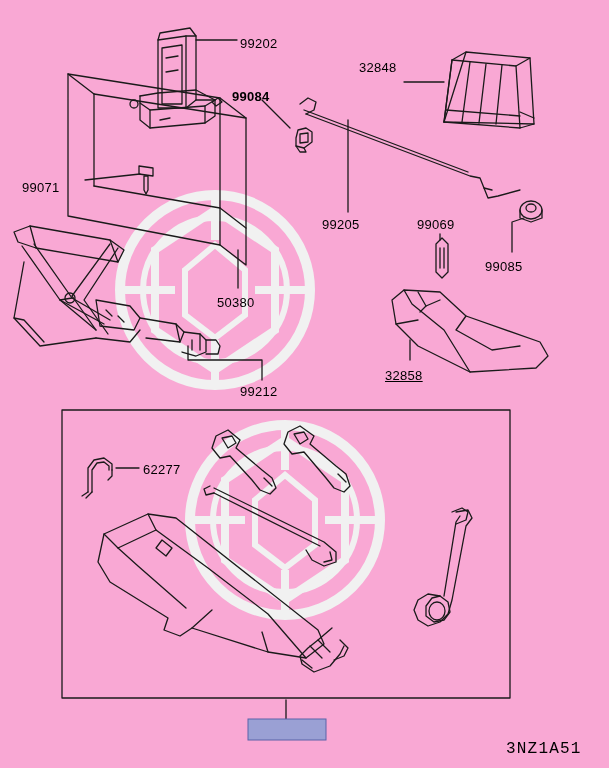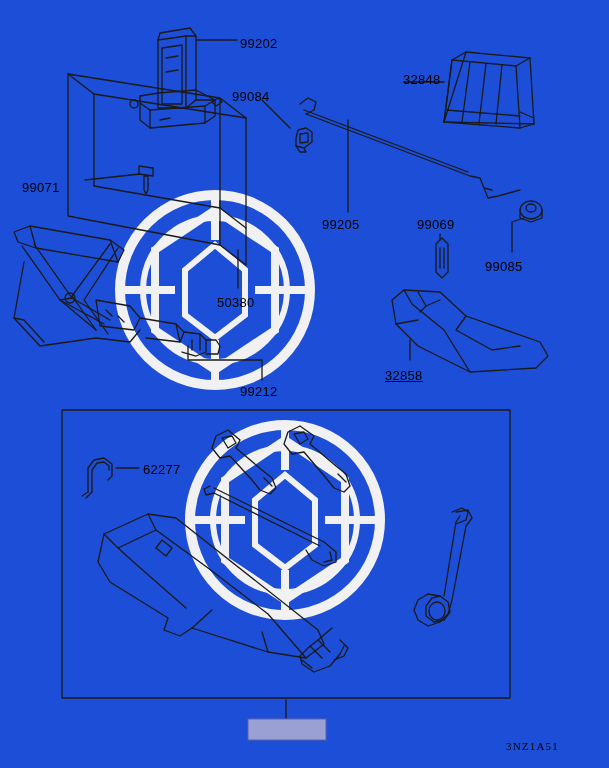--- a/index.html
+++ b/index.html
@@ -7,42 +7,42 @@
     padding: 0;
     background: #ffffff;
   }
   body {
     font-family: "Liberation Sans", sans-serif;
   }
   #page {
     position: relative;
     width: 609px;
     height: 768px;
-    background: #1d4ed8;
+    background: #f9a8d4;
     overflow: hidden;
   }
   #diagram-svg {
     position: absolute;
     left: 0;
     top: 0;
     width: 609px;
     height: 768px;
   }
   .lbl {
     position: absolute;
     font-family: "Liberation Sans", sans-serif;
     font-size: 13px;
     letter-spacing: 0.3px;
     color: #000000;
     white-space: nowrap;
   }
   .code {
     position: absolute;
-    font-family: Liberation Serif, serif;
-    font-size: 11px;
+    font-family: Liberation Mono, monospace;
+    font-size: 16px;
     letter-spacing: 1.2px;
     color: #000000;
     white-space: nowrap;
   }
 </style>
 </head>
 <body>
 
 <div id="page">
 
@@ -233,22 +233,22 @@
         <path d="M268 652 L262 632"></path>
       </g>
 
       <path d="M286 720 L286 700"></path>
     </g>
 
     <rect x="248" y="719" width="78" height="21" fill="#9aa0d4" stroke="#5b63a8" stroke-width="1"></rect>
   </svg>
 
   <div class="lbl" style="left:240px; top:36px;">99202</div>
-  <div class="lbl" style="left:359px; top:72px;margin-left:44px;">32848</div>
-  <div class="lbl" style="left:232px; top:89px;">99084</div>
+  <div class="lbl" style="left:359px; top:60px;">32848</div>
+  <div class="lbl" style="left:232px; top:89px;font-weight:bold;">99084</div>
   <div class="lbl" style="left:22px; top:180px;">99071</div>
   <div class="lbl" style="left:322px; top:217px;">99205</div>
   <div class="lbl" style="left:417px; top:217px;">99069</div>
   <div class="lbl" style="left:217px; top:295px;">50380</div>
   <div class="lbl" style="left:485px; top:259px;">99085</div>
   <div class="lbl" style="left:385px; top:368px;text-decoration:underline;">32858</div>
   <div class="lbl" style="left:240px; top:384px;">99212</div>
   <div class="lbl" style="left:143px; top:462px;">62277</div>
 
   <div class="code" style="left:506px; top:740px;">3NZ1A51</div>

